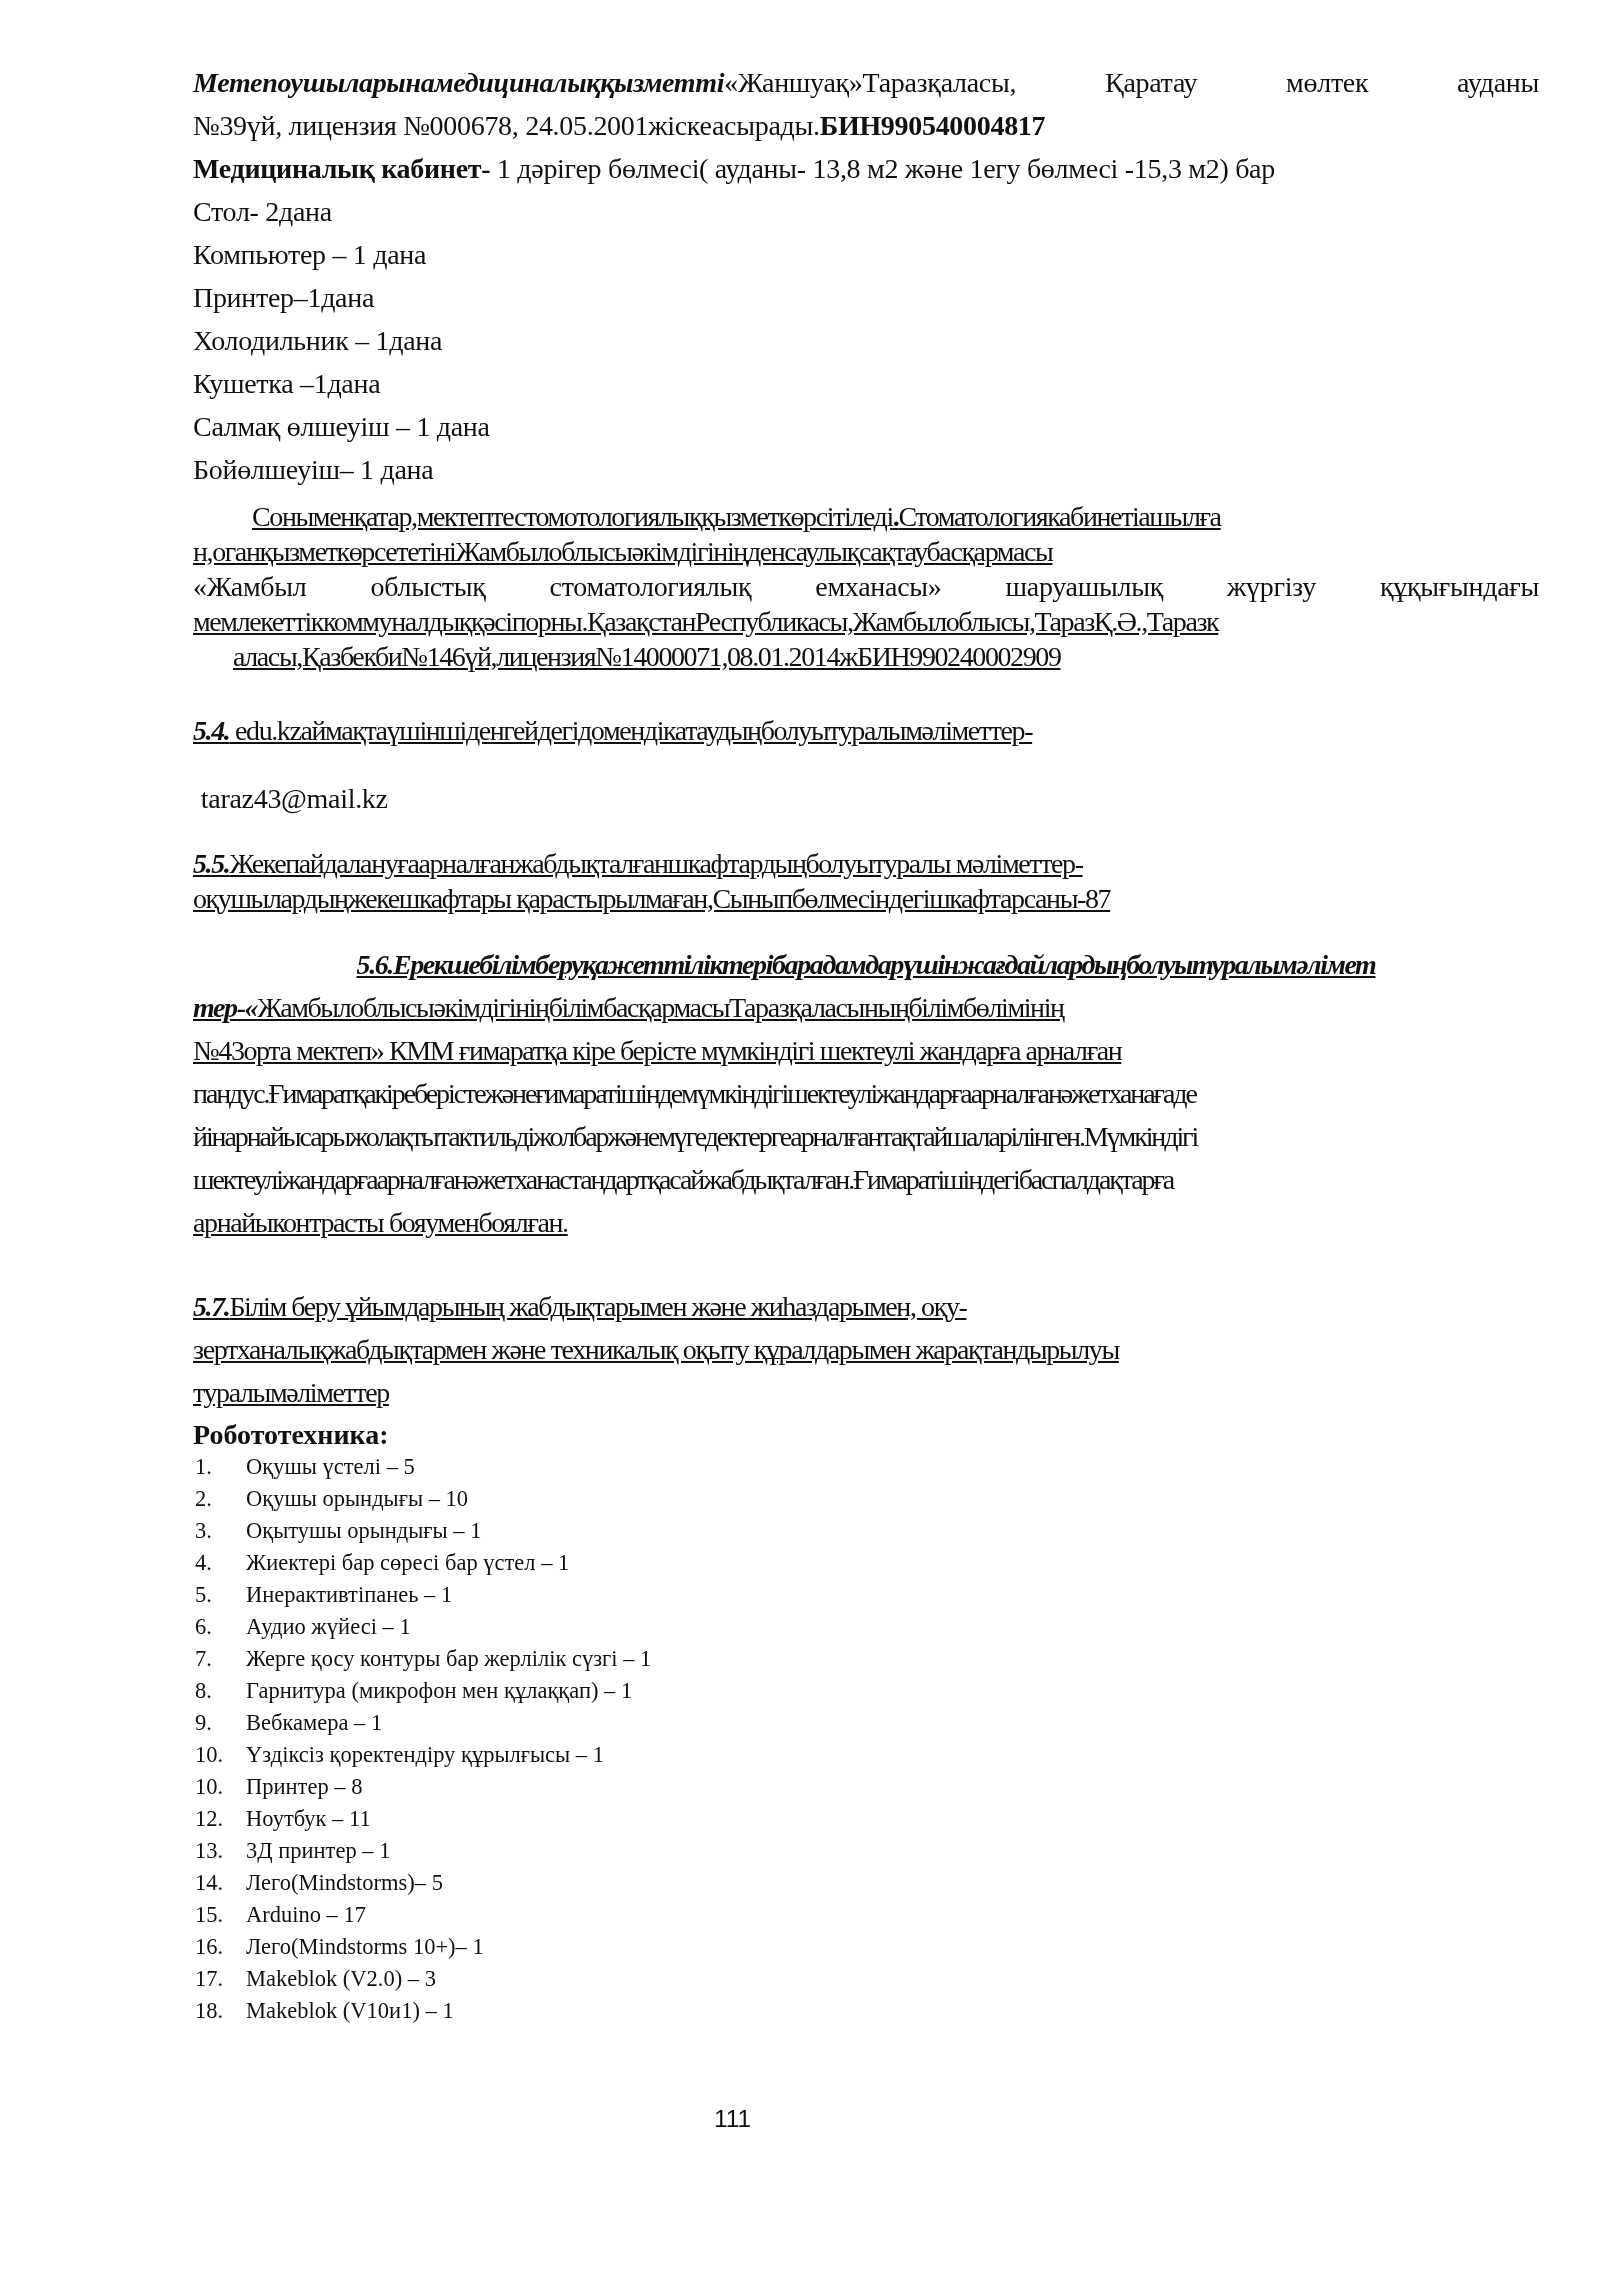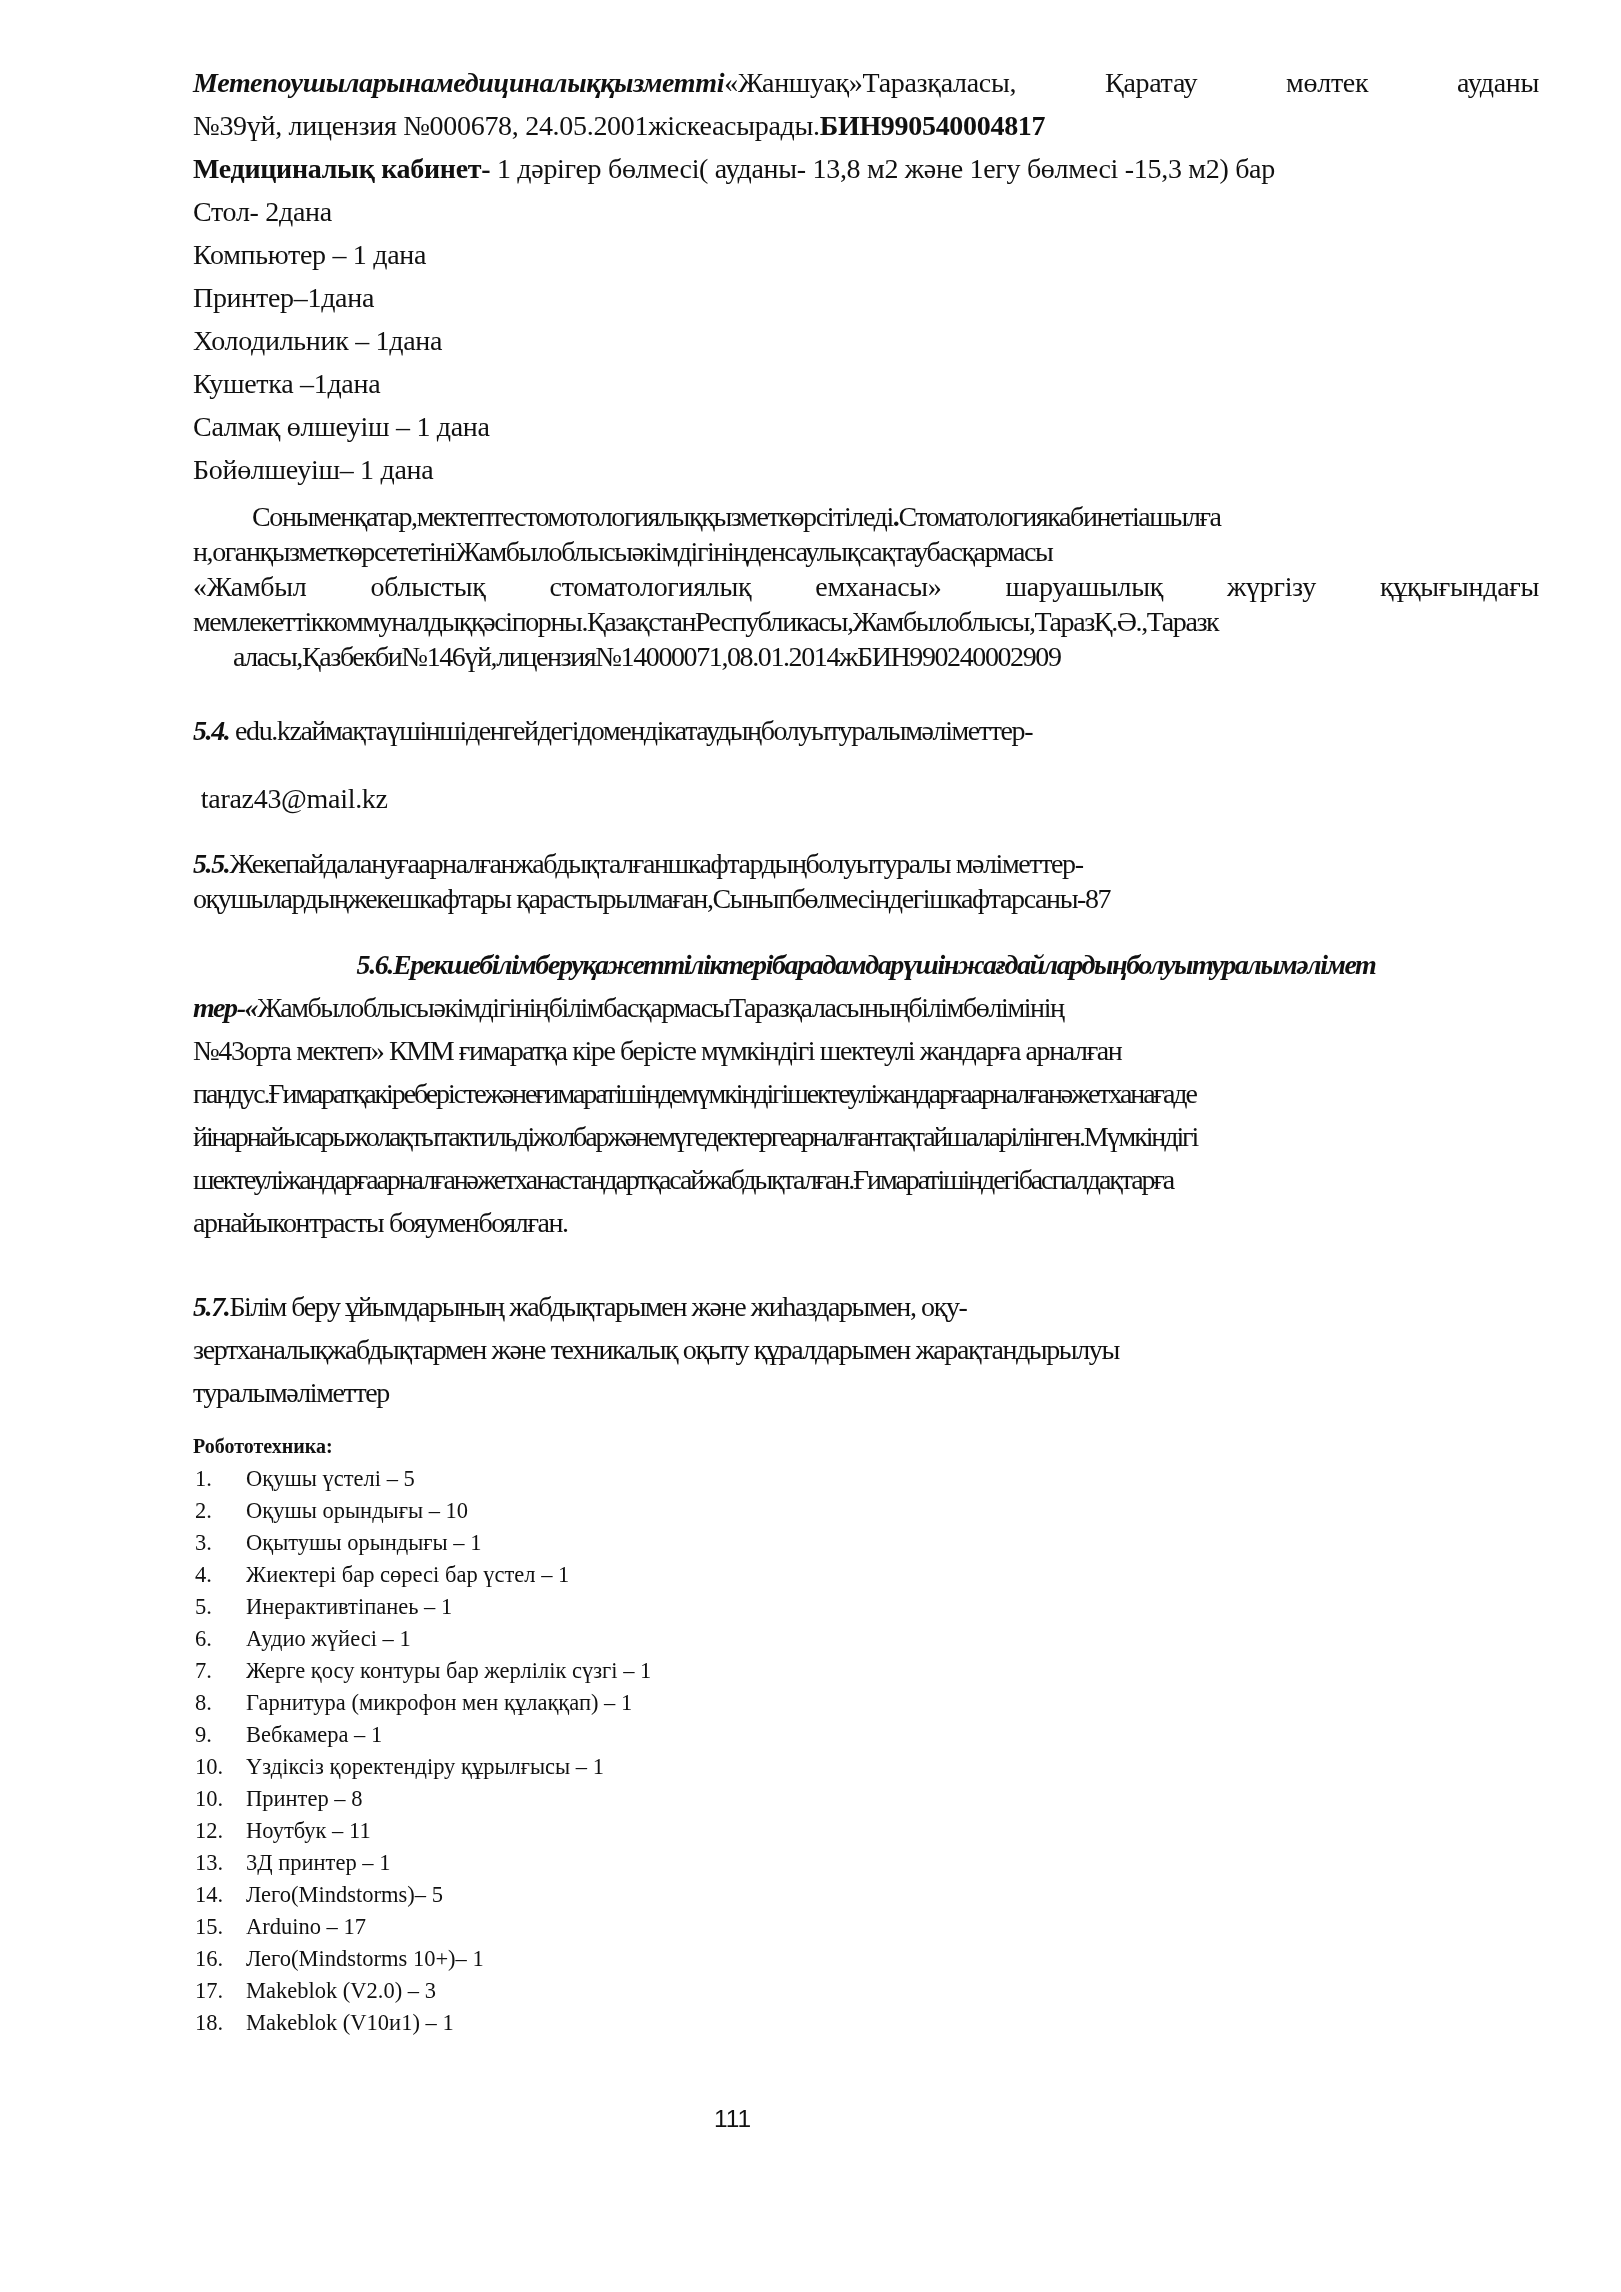--- a/index.html
+++ b/index.html
@@ -1,26 +1,26 @@
 <!DOCTYPE html>
 <html><head>
 <meta charset="utf-8">
 <style>
   html, body { margin: 0; padding: 0; background: #ffffff; }
   body { width: 1621px; height: 2293px; position: relative; overflow: hidden;
          font-family: "Liberation Serif", "DejaVu Serif", serif; color: #111111; }
   .page { position: absolute; left: 193px; top: 61px; width: 1346px; }
   .line { font-size: 28px; line-height: 43px; white-space: nowrap; letter-spacing: -0.3px; }
   .just { text-align: justify; text-align-last: justify; white-space: normal; }
-  .condensed { letter-spacing: -1.4px; }
+  .condensed { letter-spacing: -1.4px; text-decoration: underline; }
   .vcond { letter-spacing: -2.1px; }
   .bi { font-weight: bold; font-style: italic; text-align: center; }
   .b { font-weight: bold; }
   .indent { padding-left: 59px; }
-  .heading { font-size: 20px; font-weight: bold; line-height: 33px; margin-top: 16px; }
+  .heading { font-size: 28px; font-weight: bold; line-height: 33px; margin-top: 4px; }
   .list { margin: 0; padding: 0; list-style: none; }
   .list li { font-size: 22.5px; line-height: 32px; display: flex; }
   .list .num { width: 51px; flex: none; padding-left: 2px; }
   .footer { position: absolute; top: 2105px; left: 0; width: 1465px; text-align: center;
             font-family: "Liberation Sans", "DejaVu Sans", sans-serif; font-size: 24.5px; color: #111; }
 </style>
 </head>
 <body>
 
 <div class="page">

